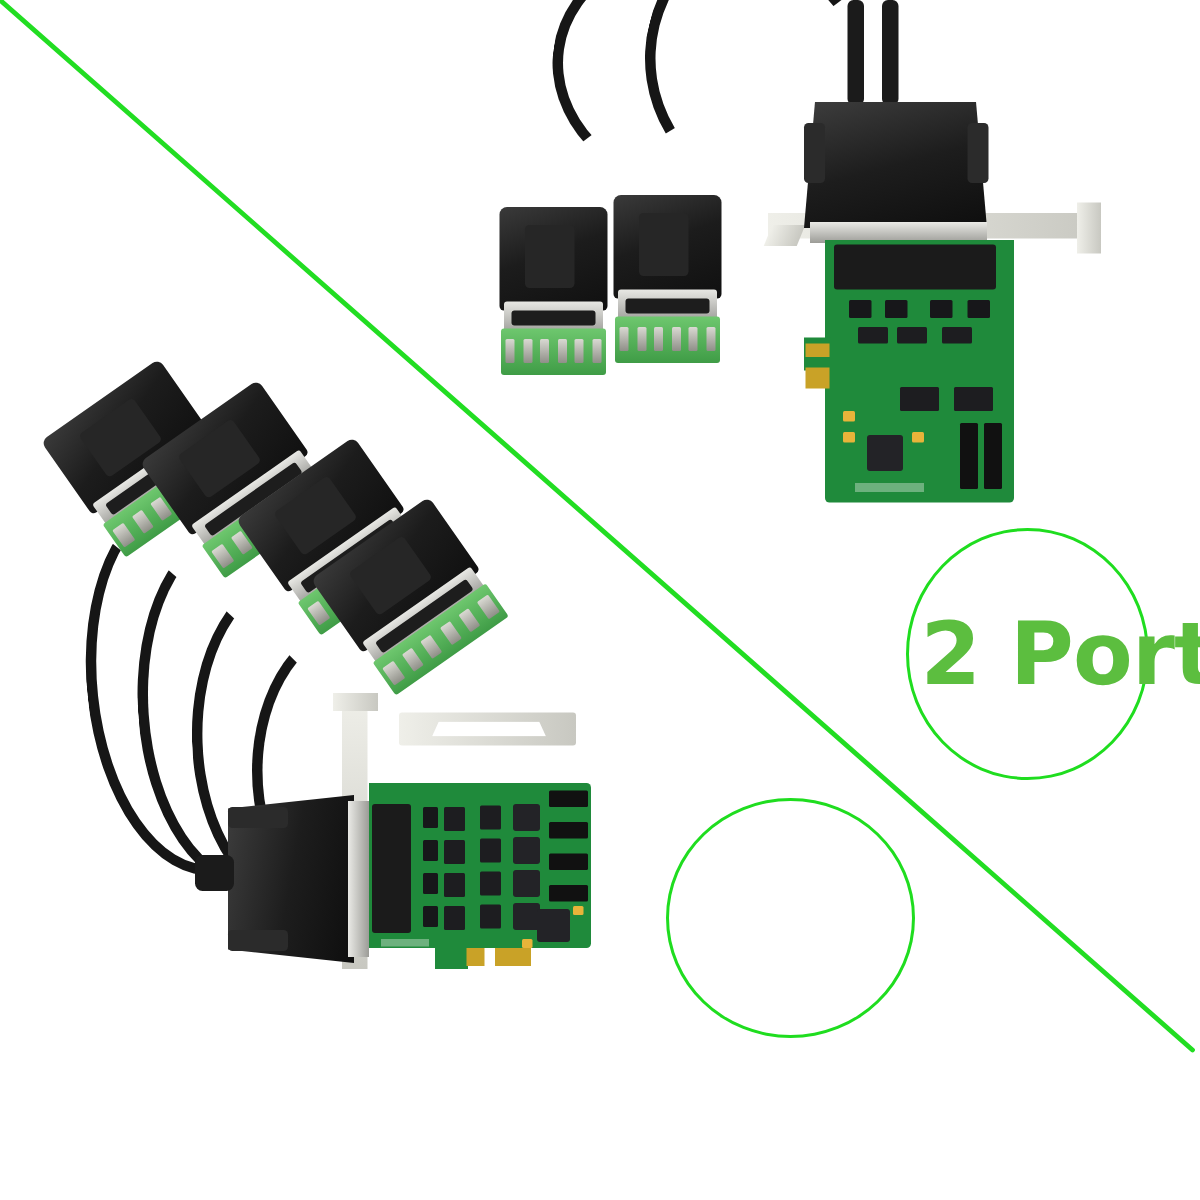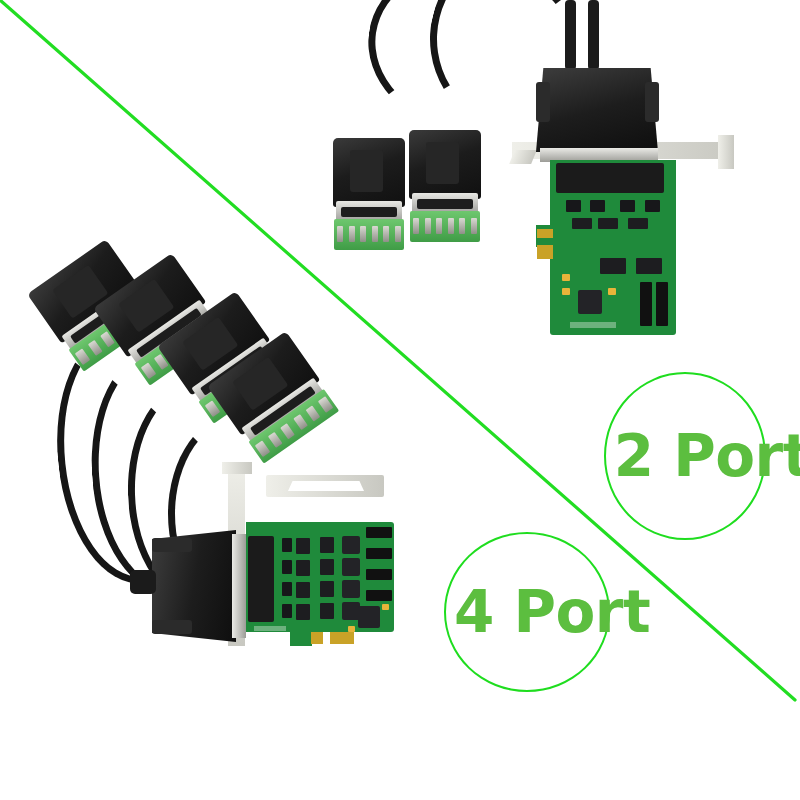--- a/index.html
+++ b/index.html
@@ -33,21 +33,21 @@
     left:6%;
     top:50%;
     transform:translateY(-50%);
     white-space:nowrap;
     font-family:"DejaVu Sans", sans-serif;
     font-weight:bold;
     color:#5cbe3f;
     letter-spacing:-0.5px;
     line-height:1;
   }
-  #badge-2port { left:604px; top:372px; width:162px; height:168px; }
+  #badge-2port { left:604px; top:352px; width:162px; height:168px; }
   #badge-2port .badge-label { font-size:58px; }
   #badge-4port { left:444px; top:532px; width:166px; height:160px; }
   #badge-4port .badge-label { font-size:58px; }
 
   
   .pcb      { background:#1f8a3b; }
   .blk      { background:#1b1b1b; }
   .blk2     { background:#2b2b2b; }
   .gold     { background:#c9a227; }
 
@@ -293,16 +293,15 @@
     <line x1="0" y1="0" x2="795" y2="700" stroke="#22dd22" stroke-width="3.2" stroke-linecap="round"></line>
   </svg>
 
   <div class="badge" id="badge-2port">
     <div class="ring"></div>
     <div class="badge-label">2 Port</div>
   </div>
 
   <div class="badge" id="badge-4port">
     <div class="ring"></div>
-    <div class="badge-label">4 Port</div>
   </div>
 
 </div>
 
 </body></html>

